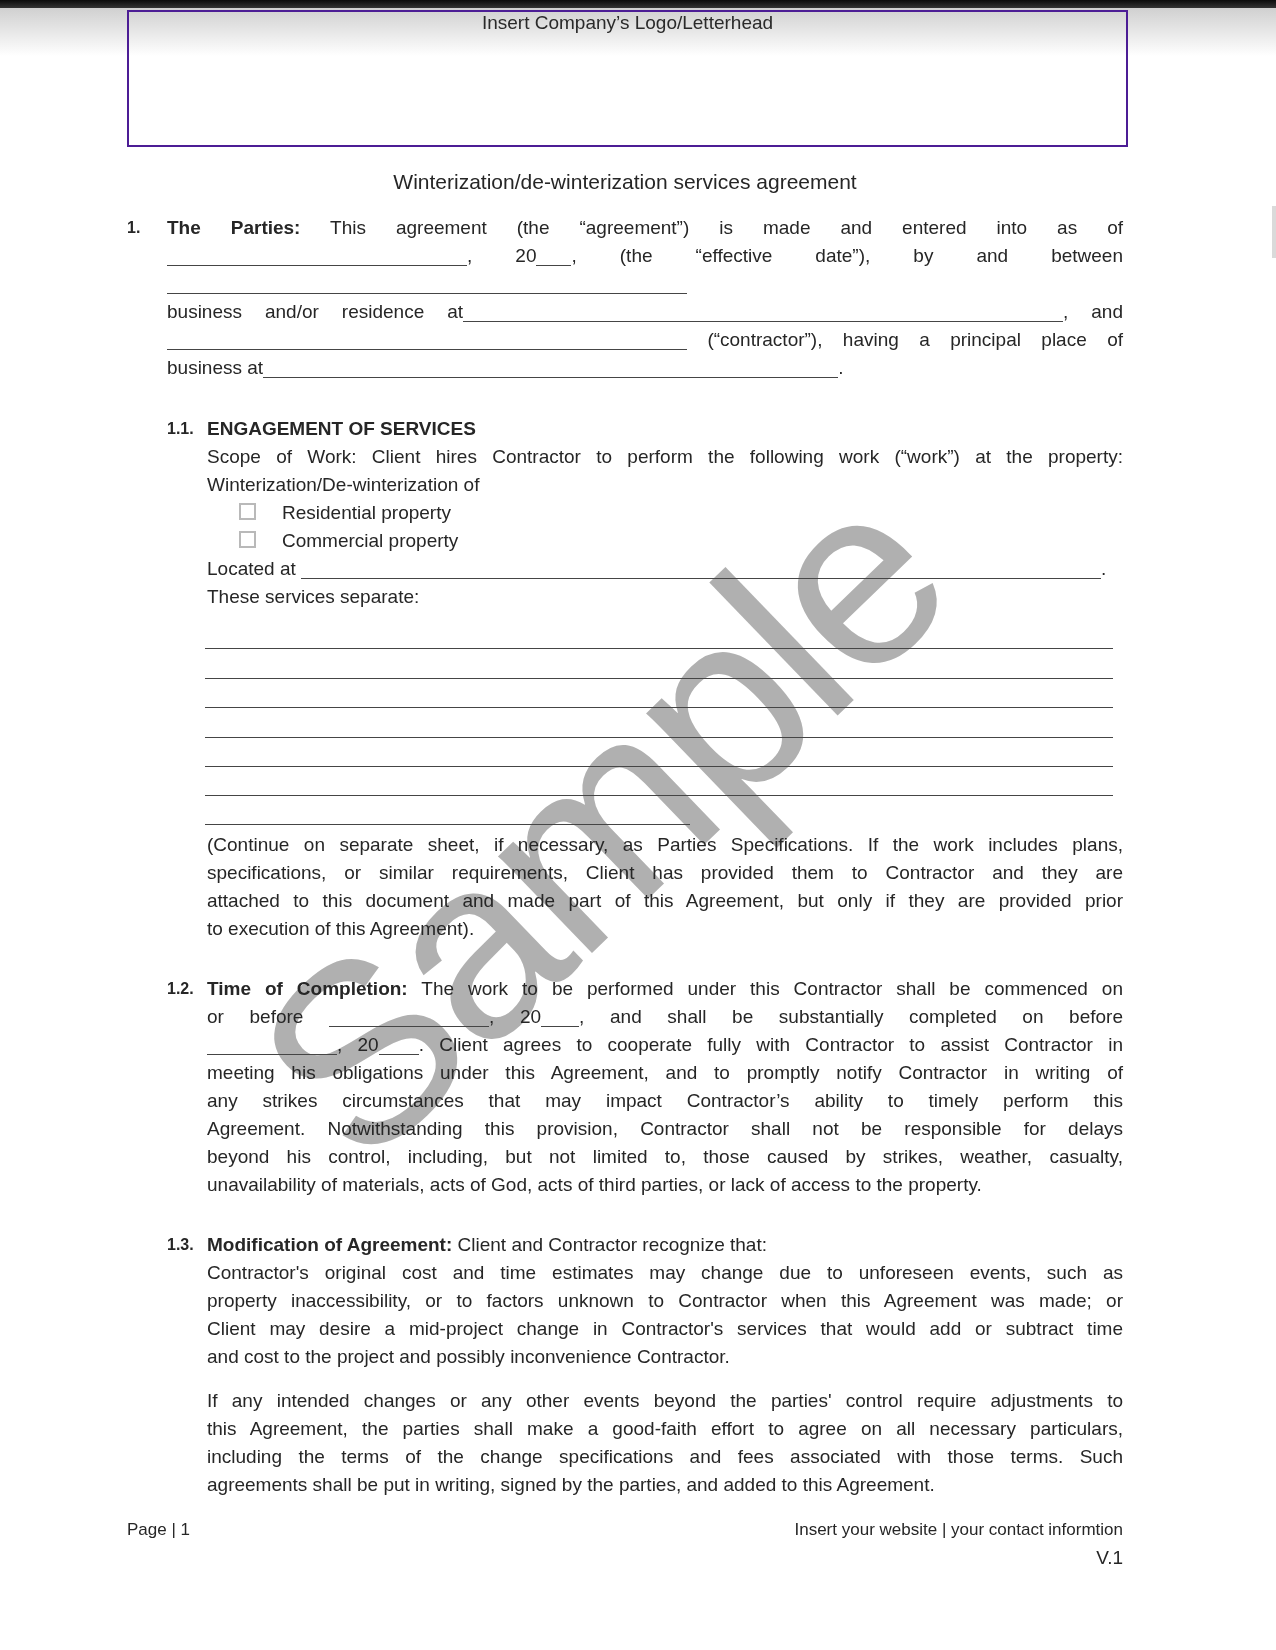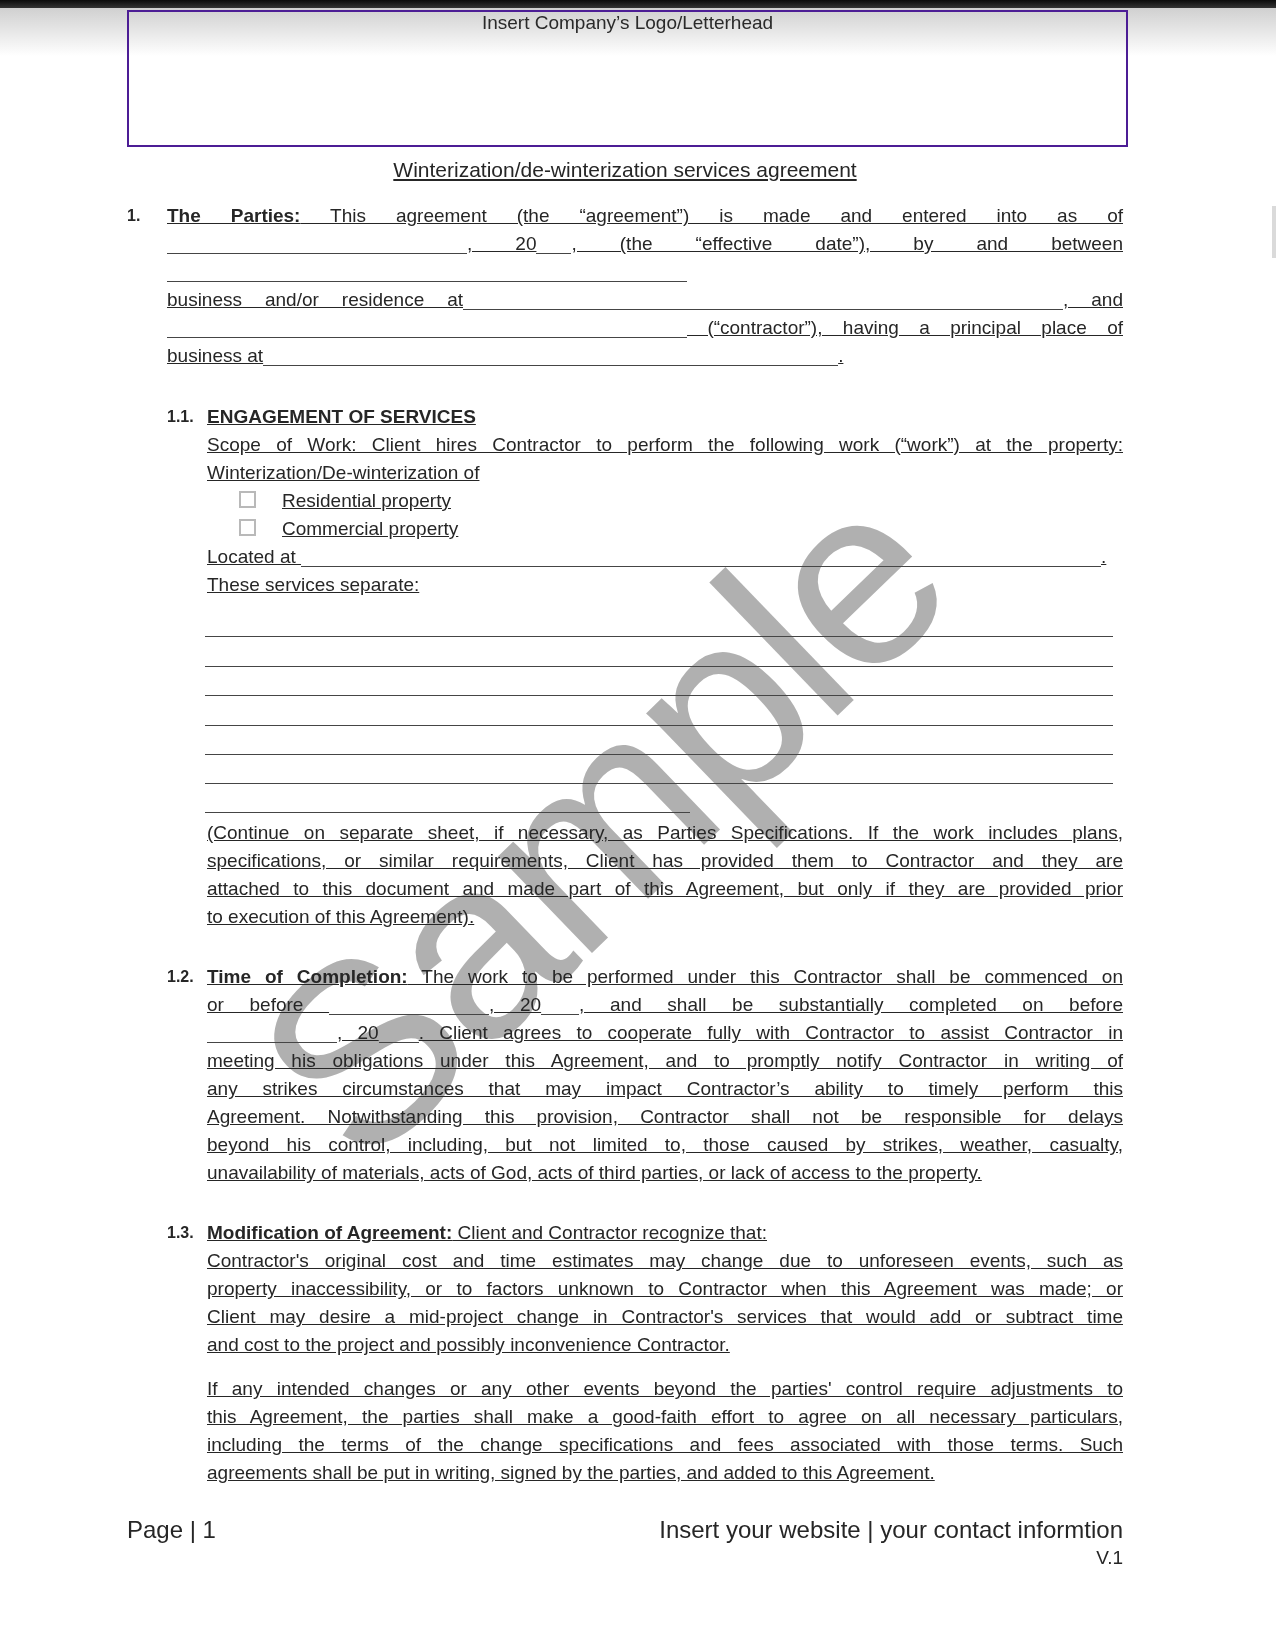--- a/index.html
+++ b/index.html
@@ -9,21 +9,21 @@
         background:linear-gradient(#0b0b0b,#343434);z-index:3;}
   .top-fade{position:absolute;top:8px;left:0;right:0;height:48px;
         background:linear-gradient(#d0d0d0,#ffffff);z-index:0;}
   .letterhead-box{position:absolute;left:127px;top:10px;width:997px;height:133px;
         border:2px solid #4c1d95;display:flex;justify-content:center;
         font-size:19px;color:#2a2a2a;z-index:2;background:transparent;}
   .watermark{position:absolute;left:600px;top:822px;
         transform:translate(-50%,-50%) rotate(-44deg);
         font-size:255px;letter-spacing:-6px;color:#8c8c8c;opacity:.68;
         z-index:1;white-space:nowrap;font-weight:normal;}
-  .content{position:absolute;left:127px;top:0;width:996px;z-index:2;display:flow-root;text-decoration:underline;}
+  .content{position:absolute;left:127px;top:12px;width:996px;z-index:2;display:flow-root;}
   .doc-title{margin-top:157px;text-align:center;font-size:21px;line-height:26px;}
   .tl{min-height:28px;line-height:28px;font-size:19px;}
   .just{text-align:justify;text-align-last:justify;}
   .b{font-weight:bold;}
   .hang40{position:relative;padding-left:40px;margin-top:19px;}
   .hang40 > .num{position:absolute;left:0;top:0;line-height:28px;font-weight:bold;}
   .sec{position:relative;padding-left:80px;}
   .sec > .num{position:absolute;left:40px;top:0;line-height:28px;font-weight:bold;}
   .mt33{margin-top:33px;}
   .mt32{margin-top:32px;}
@@ -31,21 +31,21 @@
   .chkrow{margin-left:32px;line-height:28px;font-size:19px;}
   .chk{display:inline-block;width:13px;height:13px;border:2px solid #b9b9b9;
         margin-right:26px;vertical-align:-1px;background:#fff;}
   .blank{display:inline-block;border-bottom:1.8px solid #454545;height:16px;vertical-align:-4px;}
   .rules{margin-top:9px;margin-left:-2px;}
   .rule{height:28.4px;width:908px;border-bottom:1.8px solid #454545;}
   .rule.short{width:485px;height:28px;}
   .cont{margin-top:6px;}
   .para2{margin-top:16px;}
   .footer{position:absolute;left:127px;top:1516px;width:996px;display:flex;
-        justify-content:space-between;font-size:24px;line-height:28px;z-index:2;}
+        justify-content:space-between;font-size:17px;line-height:28px;z-index:2;}
   .version{position:absolute;right:153px;top:1544px;font-size:19px;line-height:28px;z-index:2;}
   .edge-artifact{position:absolute;right:0;top:206px;width:4px;height:52px;background:#dadada;z-index:3;}
 </style>
 </head>
 <body>
 
 <div class="page">
 
   <div class="top-bar"></div>
   <div class="top-fade"></div>

